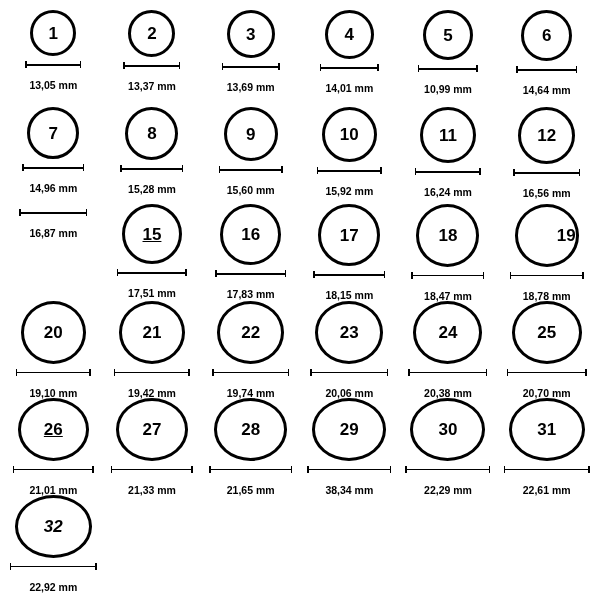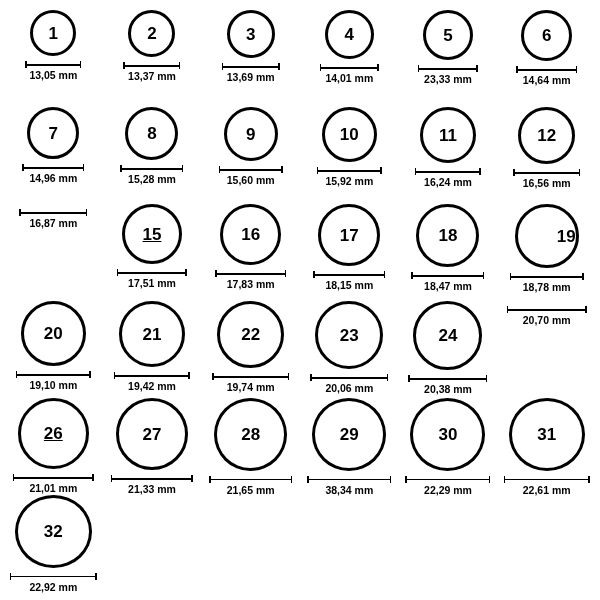--- a/index.html
+++ b/index.html
@@ -75,21 +75,21 @@
   .caliper .tick {
     position: absolute;
     top: 0;
     width: 1.5px;
     height: 7px;
     background: #000000;
   }
   .caliper .tick.left { left: 0; }
   .caliper .tick.right { right: 0; }
   .mm {
-    margin-top: 2px;
+    margin-top: 12px;
     font-size: 10.5px;
     font-weight: bold;
     line-height: 1;
     white-space: nowrap;
   }
 </style>
 </head>
 <body>
 
 <div id="chart">
@@ -149,21 +149,21 @@
       <div class="cell">
         <div class="ring" style="width: 50px; height: 50px;">
           <span class="ring-label">5</span>
         </div>
         <div class="measure">
           <div class="caliper" style="width: 60px;">
             <div class="bar"></div>
             <div class="tick left"></div>
             <div class="tick right"></div>
           </div>
-          <div class="mm">23,33 mm</div>
+          <div class="mm">10,99 mm</div>
         </div>
       </div>
       <div class="cell">
         <div class="ring" style="width: 51px; height: 51px;">
           <span class="ring-label">6</span>
         </div>
         <div class="measure">
           <div class="caliper" style="width: 61px;">
             <div class="bar"></div>
             <div class="tick left"></div>
@@ -384,20 +384,23 @@
         <div class="measure">
           <div class="caliper" style="width: 79px;">
             <div class="bar"></div>
             <div class="tick left"></div>
             <div class="tick right"></div>
           </div>
           <div class="mm">20,38 mm</div>
         </div>
       </div>
       <div class="cell">
+        <div class="ring" style="width: 70px; height: 70px;">
+          <span class="ring-label">25</span>
+        </div>
         <div class="measure">
           <div class="caliper" style="width: 80px;">
             <div class="bar"></div>
             <div class="tick left"></div>
             <div class="tick right"></div>
           </div>
           <div class="mm">20,70 mm</div>
         </div>
       </div>
       <div class="cell">
@@ -472,21 +475,21 @@
         <div class="measure">
           <div class="caliper" style="width: 86px;">
             <div class="bar"></div>
             <div class="tick left"></div>
             <div class="tick right"></div>
           </div>
           <div class="mm">22,61 mm</div>
         </div>
       </div>
       <div class="cell">
-        <div class="ring" style="width: 77px; height: 77px;">
+        <div class="ring" style="width: 77px; height: 77px; font-style: italic;">
           <span class="ring-label">32</span>
         </div>
         <div class="measure">
           <div class="caliper" style="width: 87px;">
             <div class="bar"></div>
             <div class="tick left"></div>
             <div class="tick right"></div>
           </div>
           <div class="mm">22,92 mm</div>
         </div>

